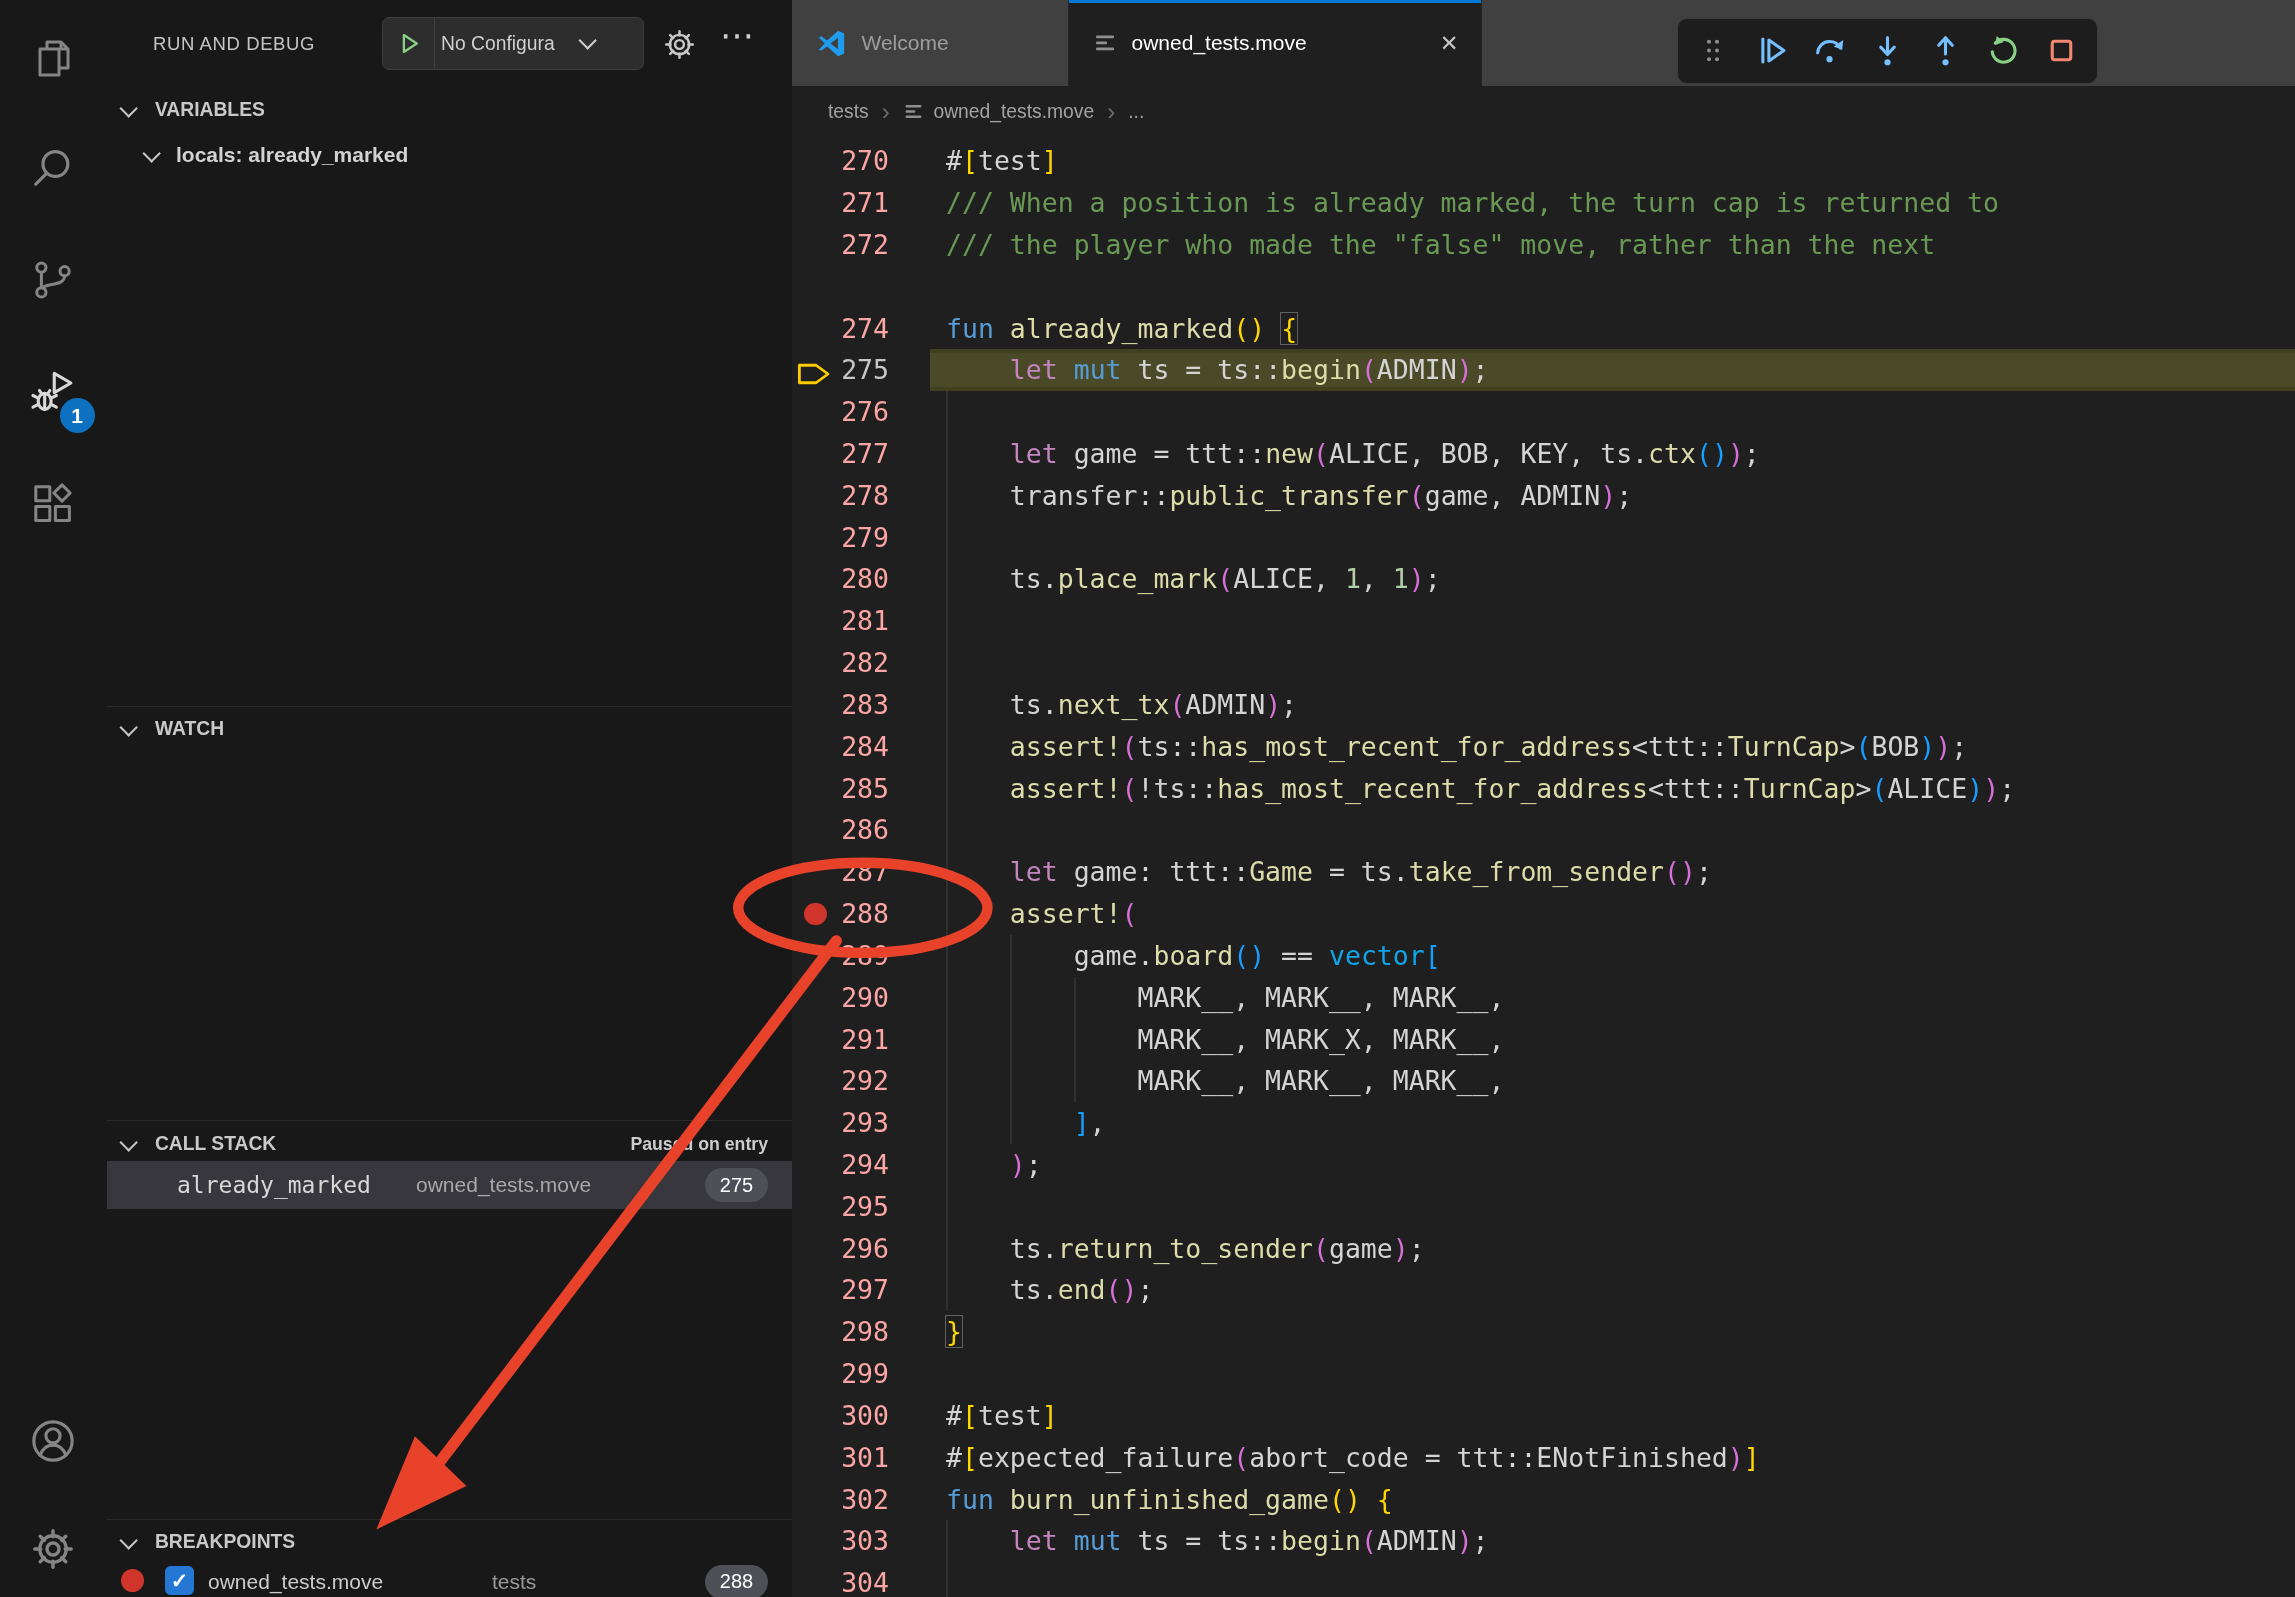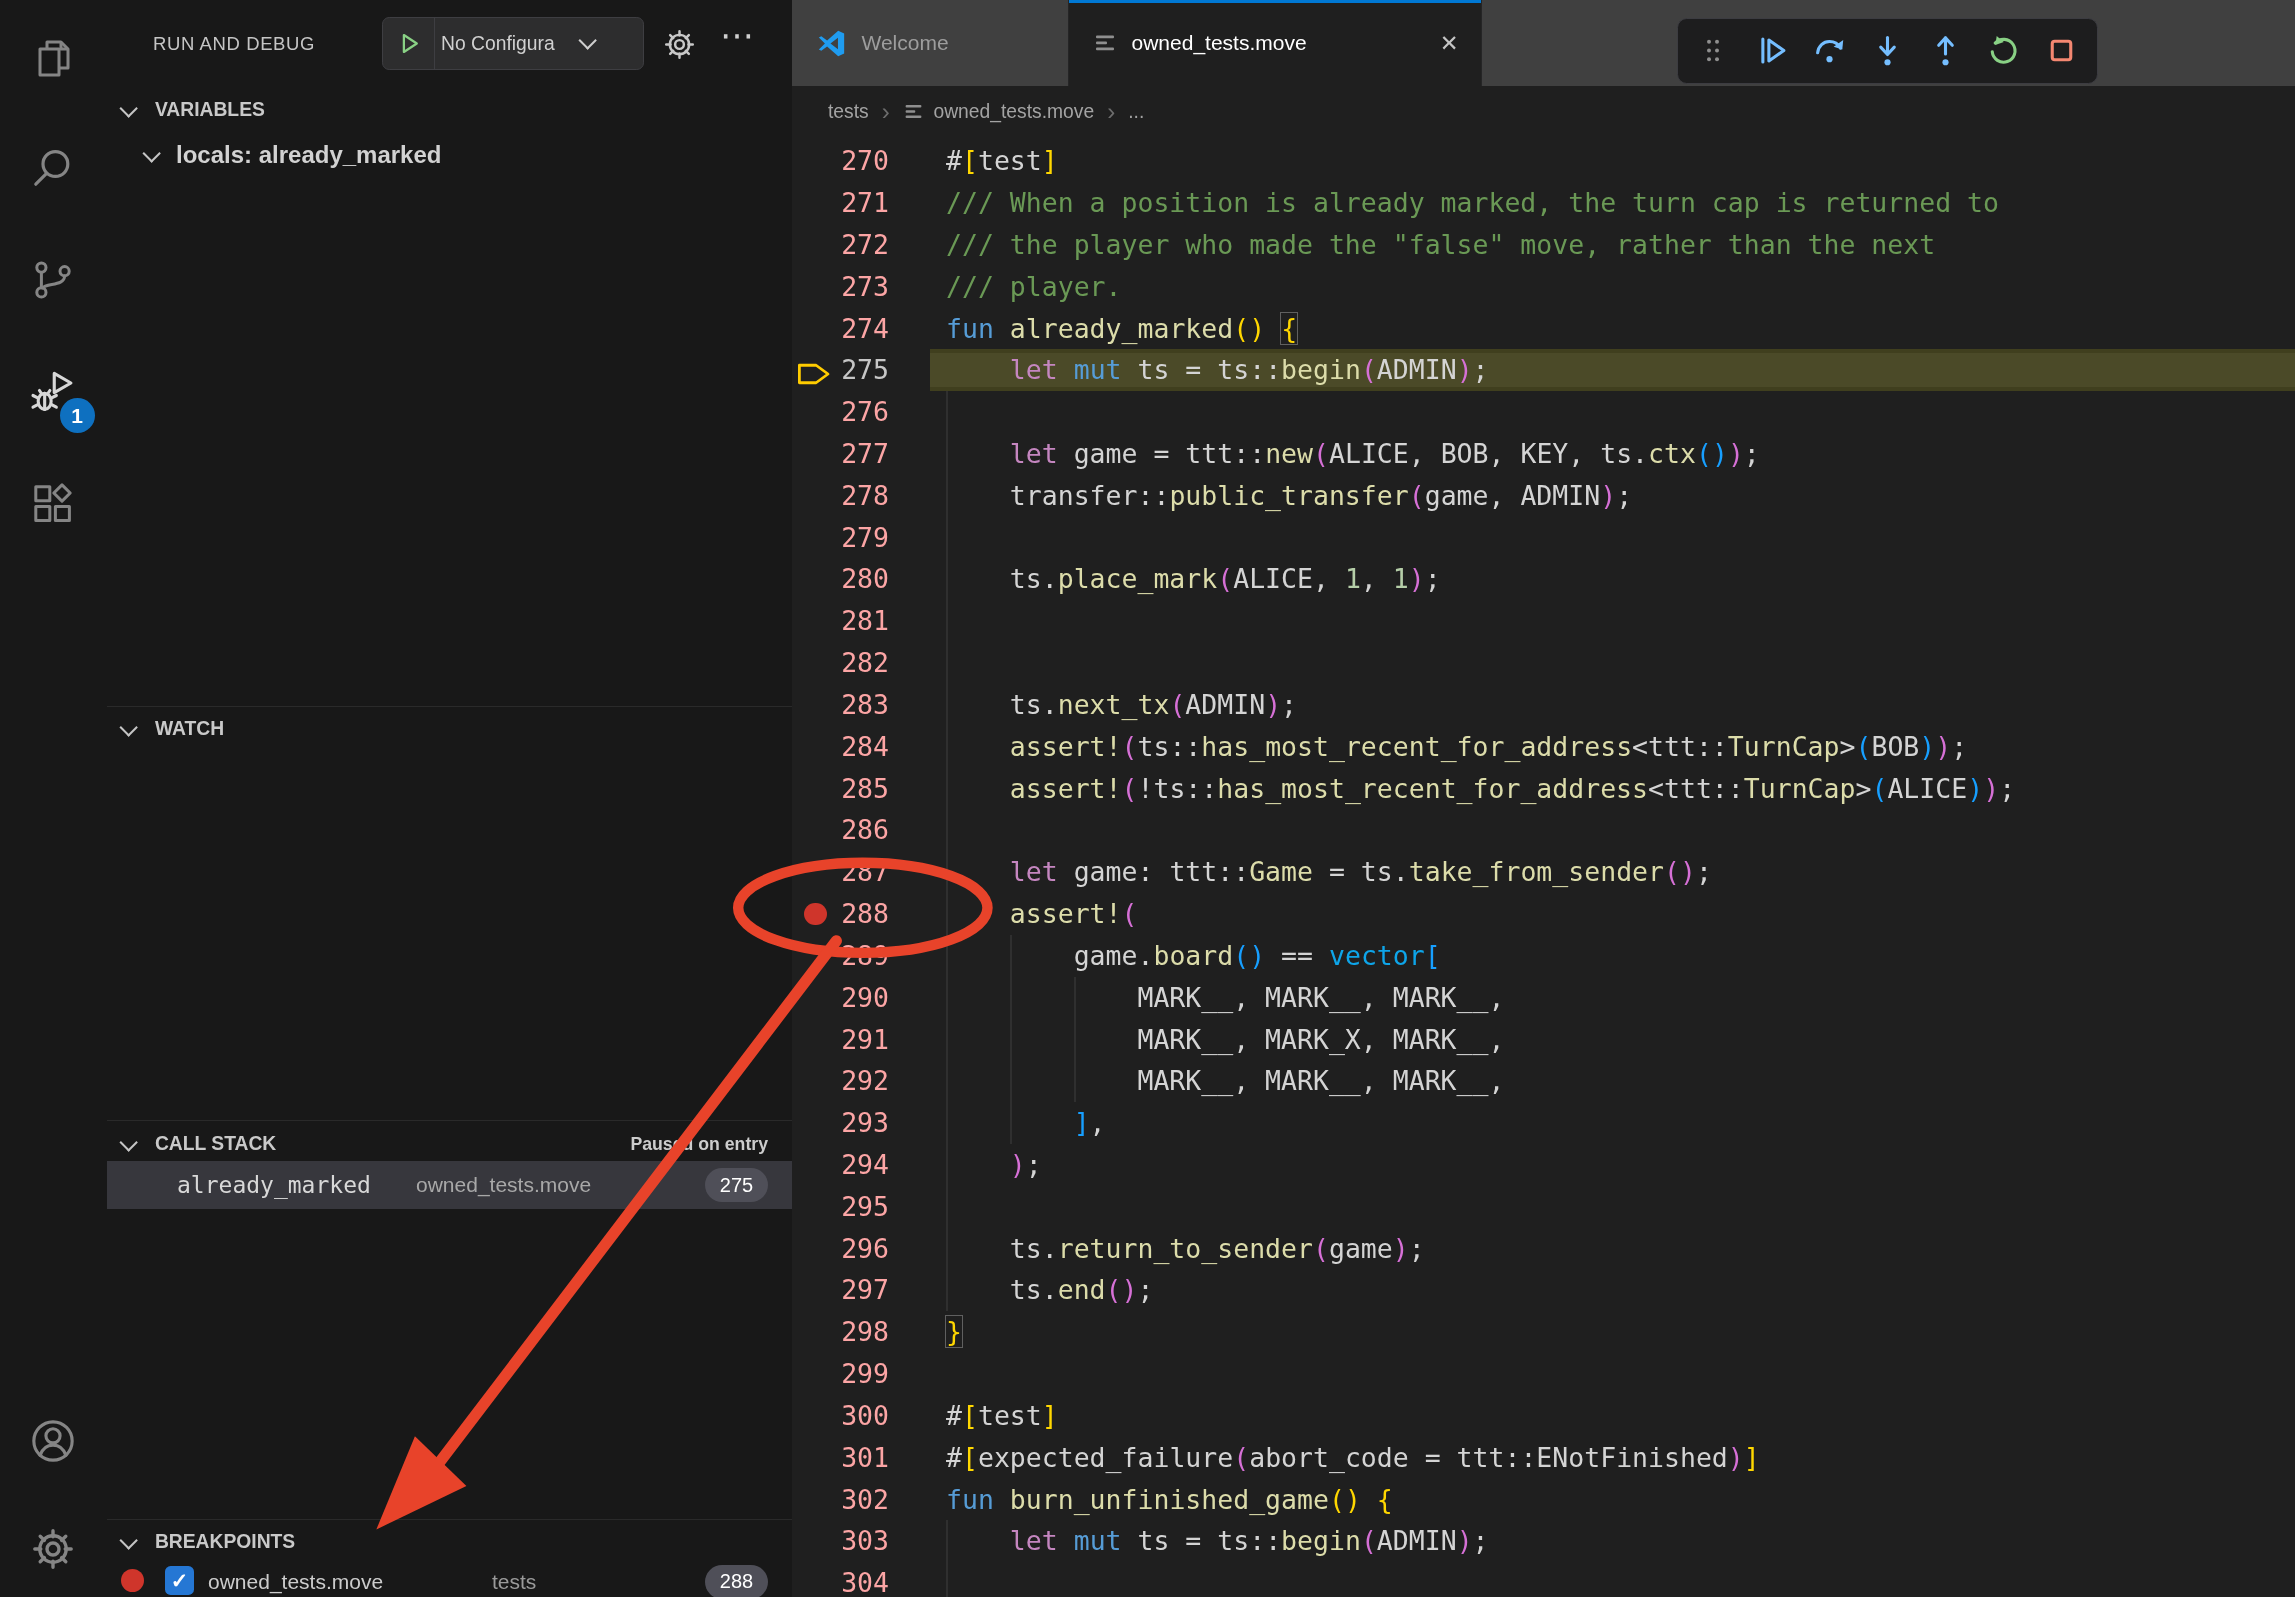--- a/index.html
+++ b/index.html
@@ -24,21 +24,21 @@
         transform:rotate(45deg);flex:none;}
   .cfg-chev{margin-left:1.6px;margin-top:-4.8px;}
   .hdr-gear{position:absolute;left:555px;top:26.5px;}
   .hdr-dots{position:absolute;left:613px;top:14.5px;font-size:34px;color:#cfcfcf;}
 
   .section-header{position:absolute;left:0;width:100%;height:40px;display:flex;align-items:center;padding-left:15.3px;
                   box-sizing:border-box;font-weight:700;font-size:19.3px;color:#c9c9c9;}
   .section-header .chev{margin-right:19.3px;margin-top:-3.2px;}
   .divider{position:absolute;left:0;width:100%;border-top:1.6px solid #2a2a2a;}
   .locals-row{position:absolute;top:134px;left:0;width:100%;height:42px;display:flex;align-items:center;
-              padding-left:38px;box-sizing:border-box;font-weight:700;font-size:24px;color:#d2d2d2;}
+              padding-left:38px;box-sizing:border-box;font-weight:700;font-size:21px;color:#d2d2d2;}
   .locals-row .chev{margin-right:17.7px;margin-top:-3.2px;}
   .cs-status{position:absolute;right:24px;top:0;height:40px;line-height:40px;font-weight:600;font-size:17.7px;color:#cccccc;}
   .frame-row{position:absolute;top:1161px;left:0;width:100%;height:48px;background:#37373d;}
   .frame-name{position:absolute;left:70px;top:0;line-height:48px;font-family:"DejaVu Sans Mono",monospace;font-size:23px;color:#d8d8d8;}
   .frame-file{position:absolute;left:309px;top:0;line-height:48px;font-size:21px;color:#a8a8a8;}
   .badge{position:absolute;right:24px;height:34px;min-width:63px;background:#4f4f58;border-radius:17px;color:#fff;
          font-size:20px;display:flex;align-items:center;justify-content:center;padding:0 11.3px;box-sizing:border-box;}
   .frame-badge{top:7.2px;}
   .bp-row{position:absolute;top:1559px;left:0;width:100%;height:45px;}
   .bp-dot-side{position:absolute;left:13.7px;top:9.7px;width:23px;height:23px;border-radius:50%;background:#cf352b;}
@@ -306,24 +306,20 @@
           <div class="code-text"><span class="tk-pl">#</span><span class="tk-b1">[</span><span class="tk-pl">test</span><span class="tk-b1">]</span></div>
         </div>
         <div class="code-line" style="top: 45px;">
           <div class="gutter-num">271</div>
           <div class="code-text"><span class="tk-com">/// When a position is already marked, the turn cap is returned to</span></div>
         </div>
         <div class="code-line" style="top: 87px;">
           <div class="gutter-num">272</div>
           <div class="code-text"><span class="tk-com">/// the player who made the "false" move, rather than the next</span></div>
         </div>
-        <div class="code-line" style="top: 129px;">
-          <div class="gutter-num">273</div>
-          <div class="code-text"><span class="tk-com">/// player.</span></div>
-        </div>
         <div class="code-line" style="top: 171px;">
           <div class="gutter-num">274</div>
           <div class="code-text"><span class="tk-kw">fun</span><span class="tk-pl"> </span><span class="tk-fn">already_marked</span><span class="tk-b1">(</span><span class="tk-b1">)</span><span class="tk-pl"> </span><span class="tk-b1m">{</span></div>
         </div>
         <div class="code-line current" style="top: 212px;">
           <div class="gutter-num">275</div>
           <span class="cur-arrow"><svg width="35" height="26" viewBox="0 0 44 32" fill="none" stroke="#ffcc00" stroke-width="3.5" stroke-linejoin="round">
               <path d="M3 5h21l15 11-15 11H3z"></path>
             </svg></span>
           <div class="code-text"><span class="tk-pl">    </span><span class="tk-let">let</span><span class="tk-pl"> </span><span class="tk-kw">mut</span><span class="tk-pl"> ts = ts::</span><span class="tk-fn">begin</span><span class="tk-b2">(</span><span class="tk-pl">ADMIN</span><span class="tk-b2">)</span><span class="tk-pl">;</span></div>

